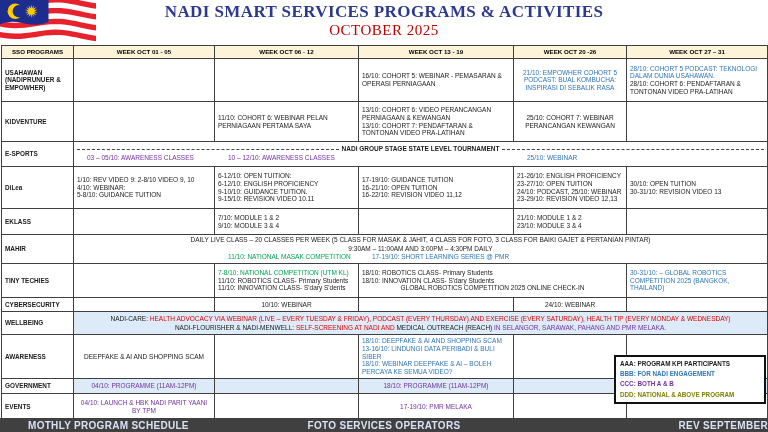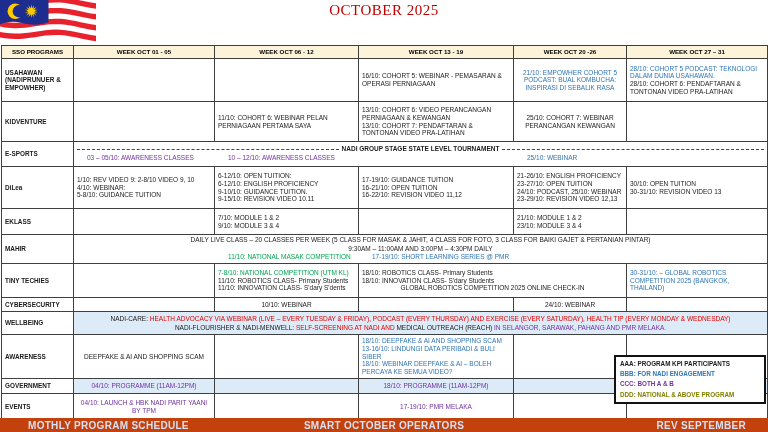--- a/index.html
+++ b/index.html
@@ -28,42 +28,43 @@
   .c-red{color:#e00000}
   .c-olive{color:#808000}
   .bg-blue{background:#dcebf7}
   .dashline{display:flex;align-items:center;gap:3px;font-weight:bold;color:#1a1a1a}
   .dashline::before,.dashline::after{content:"";flex:1;border-top:1px dashed #444;height:0}
   .itemsline{position:relative;height:9px}
   .itemsline span{position:absolute;top:0;white-space:nowrap}
   .legend{position:absolute;right:2px;bottom:28px;width:140px;background:#fff;border:2px solid #111;
           padding:2px 4px;font-size:6.3px;font-weight:bold;line-height:1.65;z-index:5}
   .legend div{white-space:nowrap}
-  .footer{position:absolute;left:0;bottom:0;width:768px;height:14px;background:#c2410c;color:#d9e1f5;
+  .footer{position:absolute;left:0;bottom:0;width:768px;height:14px;background:#404040;color:#d9e1f5;
           display:flex;align-items:center;font-weight:bold;font-size:10px;letter-spacing:.3px}
   .footer .fl{margin-left:28px}
   .footer .fc{position:absolute;left:0;right:0;text-align:center}
-  .footer .fr{margin-left:auto;margin-right:22px;position:relative;z-index:1}
+  .footer .fr{margin-left:auto;position:relative;z-index:1}
   .footer .fl{position:relative;z-index:1}
 </style>
 </head>
 <body>
 
 <div class="titlebar">
   <svg class="flag" id="flag-svg" viewBox="0 0 95 43" preserveAspectRatio="none">
       <rect width="95" height="40" fill="#ffffff"></rect>
       <path d="M0.0 -0.5 L5.0 0.3 L10.0 0.8 L15.0 1.0 L20.0 0.9 L25.0 0.5 L30.0 -0.1 L35.0 -0.8 L40.0 -1.6 L45.0 -2.3 L50.0 -2.7 L55.0 -2.9 L60.0 -2.8 L65.0 -2.3 L70.0 -1.5 L75.0 -0.6 L80.0 0.5 L85.0 1.5 L90.0 2.5 L95.0 3.2 L95.0 8.5 L90.0 7.8 L85.0 6.8 L80.0 5.8 L75.0 4.7 L70.0 3.8 L65.0 3.0 L60.0 2.5 L55.0 2.4 L50.0 2.6 L45.0 3.0 L40.0 3.7 L35.0 4.5 L30.0 5.2 L25.0 5.8 L20.0 6.2 L15.0 6.3 L10.0 6.1 L5.0 5.6 L0.0 4.8 Z" fill="#e8222d"></path>
       <path d="M0.0 10.1 L5.0 10.9 L10.0 11.4 L15.0 11.6 L20.0 11.5 L25.0 11.1 L30.0 10.5 L35.0 9.8 L40.0 9.0 L45.0 8.3 L50.0 7.9 L55.0 7.7 L60.0 7.8 L65.0 8.3 L70.0 9.1 L75.0 10.0 L80.0 11.1 L85.0 12.1 L90.0 13.1 L95.0 13.8 L95.0 19.1 L90.0 18.4 L85.0 17.4 L80.0 16.4 L75.0 15.3 L70.0 14.4 L65.0 13.6 L60.0 13.1 L55.0 13.0 L50.0 13.2 L45.0 13.6 L40.0 14.3 L35.0 15.1 L30.0 15.8 L25.0 16.4 L20.0 16.8 L15.0 16.9 L10.0 16.7 L5.0 16.2 L0.0 15.4 Z" fill="#e8222d"></path>
       <path d="M0.0 20.7 L5.0 21.5 L10.0 22.0 L15.0 22.2 L20.0 22.1 L25.0 21.7 L30.0 21.1 L35.0 20.4 L40.0 19.6 L45.0 18.9 L50.0 18.5 L55.0 18.3 L60.0 18.4 L65.0 18.9 L70.0 19.7 L75.0 20.6 L80.0 21.7 L85.0 22.7 L90.0 23.7 L95.0 24.4 L95.0 29.7 L90.0 29.0 L85.0 28.0 L80.0 27.0 L75.0 25.9 L70.0 25.0 L65.0 24.2 L60.0 23.7 L55.0 23.6 L50.0 23.8 L45.0 24.2 L40.0 24.9 L35.0 25.7 L30.0 26.4 L25.0 27.0 L20.0 27.4 L15.0 27.5 L10.0 27.3 L5.0 26.8 L0.0 26.0 Z" fill="#e8222d"></path>
       <path d="M0.0 31.3 L5.0 32.1 L10.0 32.6 L15.0 32.8 L20.0 32.7 L25.0 32.3 L30.0 31.7 L35.0 31.0 L40.0 30.2 L45.0 29.5 L50.0 29.1 L55.0 28.9 L60.0 29.0 L65.0 29.5 L70.0 30.3 L75.0 31.2 L80.0 32.3 L85.0 33.3 L90.0 34.3 L95.0 35.0 L95.0 40.3 L90.0 39.6 L85.0 38.6 L80.0 37.6 L75.0 36.5 L70.0 35.6 L65.0 34.8 L60.0 34.3 L55.0 34.2 L50.0 34.4 L45.0 34.8 L40.0 35.5 L35.0 36.3 L30.0 37.0 L25.0 37.6 L20.0 38.0 L15.0 38.1 L10.0 37.9 L5.0 37.4 L0.0 36.6 Z" fill="#e8222d"></path>
       <path d="M0 0 H48 V21.5 C40 25 30 24.5 22 22.5 C14 20.5 6 21 0 24 Z" fill="#1c2d8f"></path>
       <circle cx="15" cy="11" r="7.5" fill="#ffcc00"></circle>
       <circle cx="18.5" cy="11" r="6" fill="#1c2d8f"></circle>
       <polygon points="31.00,4.50 31.67,8.08 33.82,5.14 32.87,8.65 36.08,6.95 33.70,9.70 37.34,9.55 34.00,11.00 37.34,12.45 33.70,12.30 36.08,15.05 32.87,13.35 33.82,16.86 31.67,13.92 31.00,17.50 30.33,13.92 28.18,16.86 29.13,13.35 25.92,15.05 28.30,12.30 24.66,12.45 28.00,11.00 24.66,9.55 28.30,9.70 25.92,6.95 29.13,8.65 28.18,5.14 30.33,8.08" fill="#ffcc00"></polygon>
     </svg>
+  <div class="title">NADI SMART SERVICES PROGRAMS &amp; ACTIVITIES</div>
   <div class="subtitle">OCTOBER 2025</div>
 </div>
 
 <div class="grid" id="schedule-grid">
     <div class="cell head">SSO PROGRAMS</div>
     <div class="cell head">WEEK OCT 01 - 05</div>
     <div class="cell head">WEEK OCT 06 - 12</div>
     <div class="cell head">WEEK OCT 13 - 19</div>
     <div class="cell head">WEEK OCT 20 -26</div>
     <div class="cell head">WEEK OCT 27 – 31</div>
@@ -218,15 +219,15 @@
 
 <div class="legend" id="legend-box">
     <div class="c-black">AAA: PROGRAM KPI PARTICIPANTS</div>
     <div class="c-blue">BBB:  FOR NADI ENGAGEMENT</div>
     <div class="c-purple">CCC:  BOTH  A &amp; B</div>
     <div class="c-olive">DDD: NATIONAL &amp; ABOVE PROGRAM</div>
   </div>
 
 <div class="footer">
   <span class="fl">MOTHLY PROGRAM SCHEDULE</span>
-  <span class="fc">SMART OCTOBER OPERATORS</span>
+  <span class="fc">FOTO SERVICES OPERATORS</span>
   <span class="fr">REV SEPTEMBER</span>
 </div>
 
 </body></html>

